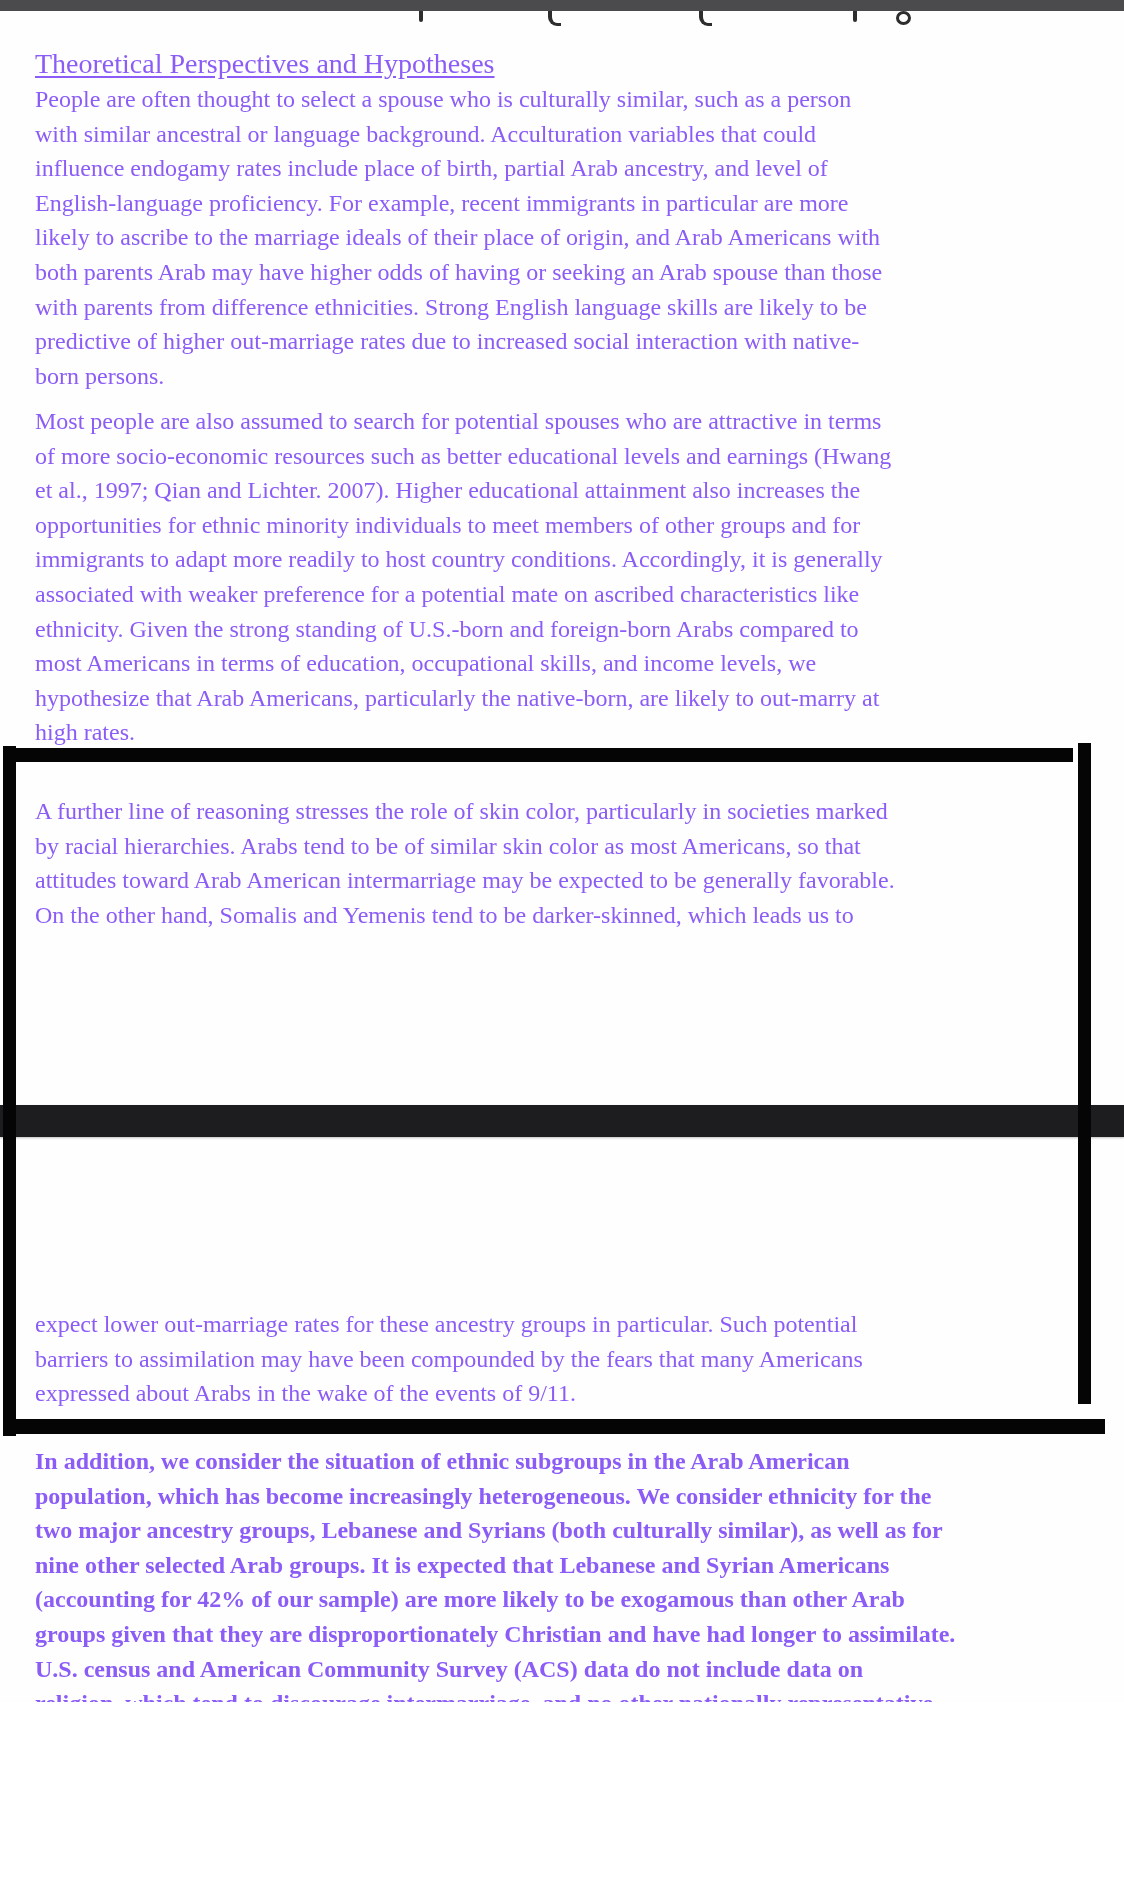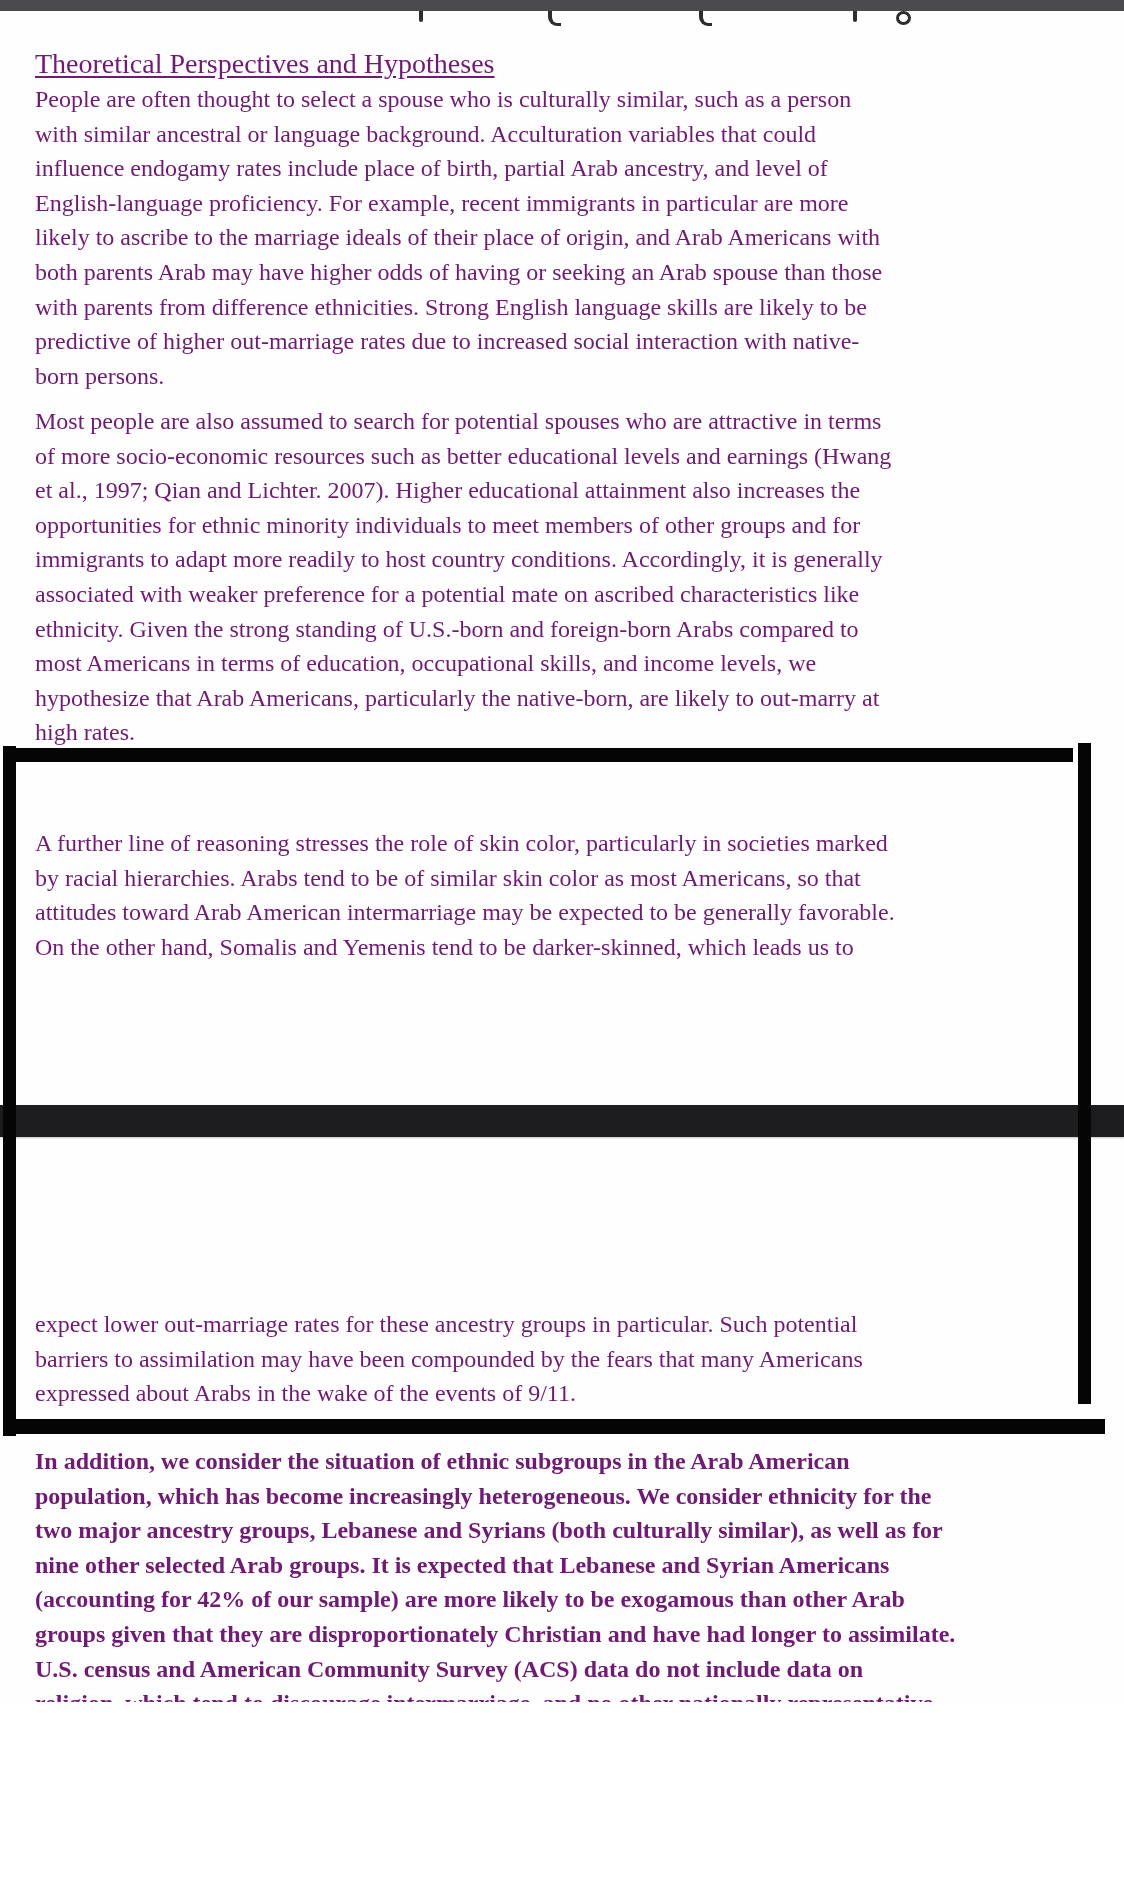--- a/index.html
+++ b/index.html
@@ -2,21 +2,21 @@
 <html><head>
 <meta charset="utf-8">
 <style>
   html,body{margin:0;padding:0;background:#ffffff;}
   .page{
     position:relative;
     width:1124px;height:1702px;
     background:#fefefe;
     overflow:hidden;
     font-family:"Liberation Serif", serif;
-    color:#701a75;
+    color:#8b5cf6;
   }
   
   .crop-bar{position:absolute;left:0;width:1124px;background:#4b4b4d;z-index:6;}
   .crop-bar.top{top:0;height:11px;}
   .crop-bar.bottom{top:1884px;height:10px;}
 
   
   .fragments{position:absolute;top:0;left:0;width:1124px;height:26px;z-index:5;}
   .frag{position:absolute;top:11px;}
   .frag-tick{width:4px;height:11px;background:#2d2d2d;border-radius:0 0 2px 2px;}
@@ -28,21 +28,21 @@
     font-size:28px;line-height:34.6px;font-weight:400;
     text-decoration:underline;text-underline-offset:3px;
   }
   .para{
     position:absolute;left:35px;width:1072px;
     font-size:24px;line-height:34.6px;
     white-space:pre-line;
   }
   .p1{top:82px;}
   .p2{top:404px;}
-  .p3a{top:826px;}
+  .p3a{top:794px;}
   .p3b{top:1307px;}
   .p4{top:1444px;font-weight:bold;}
   .p5{top:1856px;}
 
   
   .anno{position:absolute;background:#050505;z-index:3;}
   .anno-top{left:3px;top:748px;width:1070px;height:14px;}
   .anno-left{left:3px;top:746px;width:13px;height:690px;}
   .anno-bottom{left:3px;top:1419px;width:1102px;height:15px;}
   .anno-right{left:1078px;top:743px;width:13px;height:661px;}

